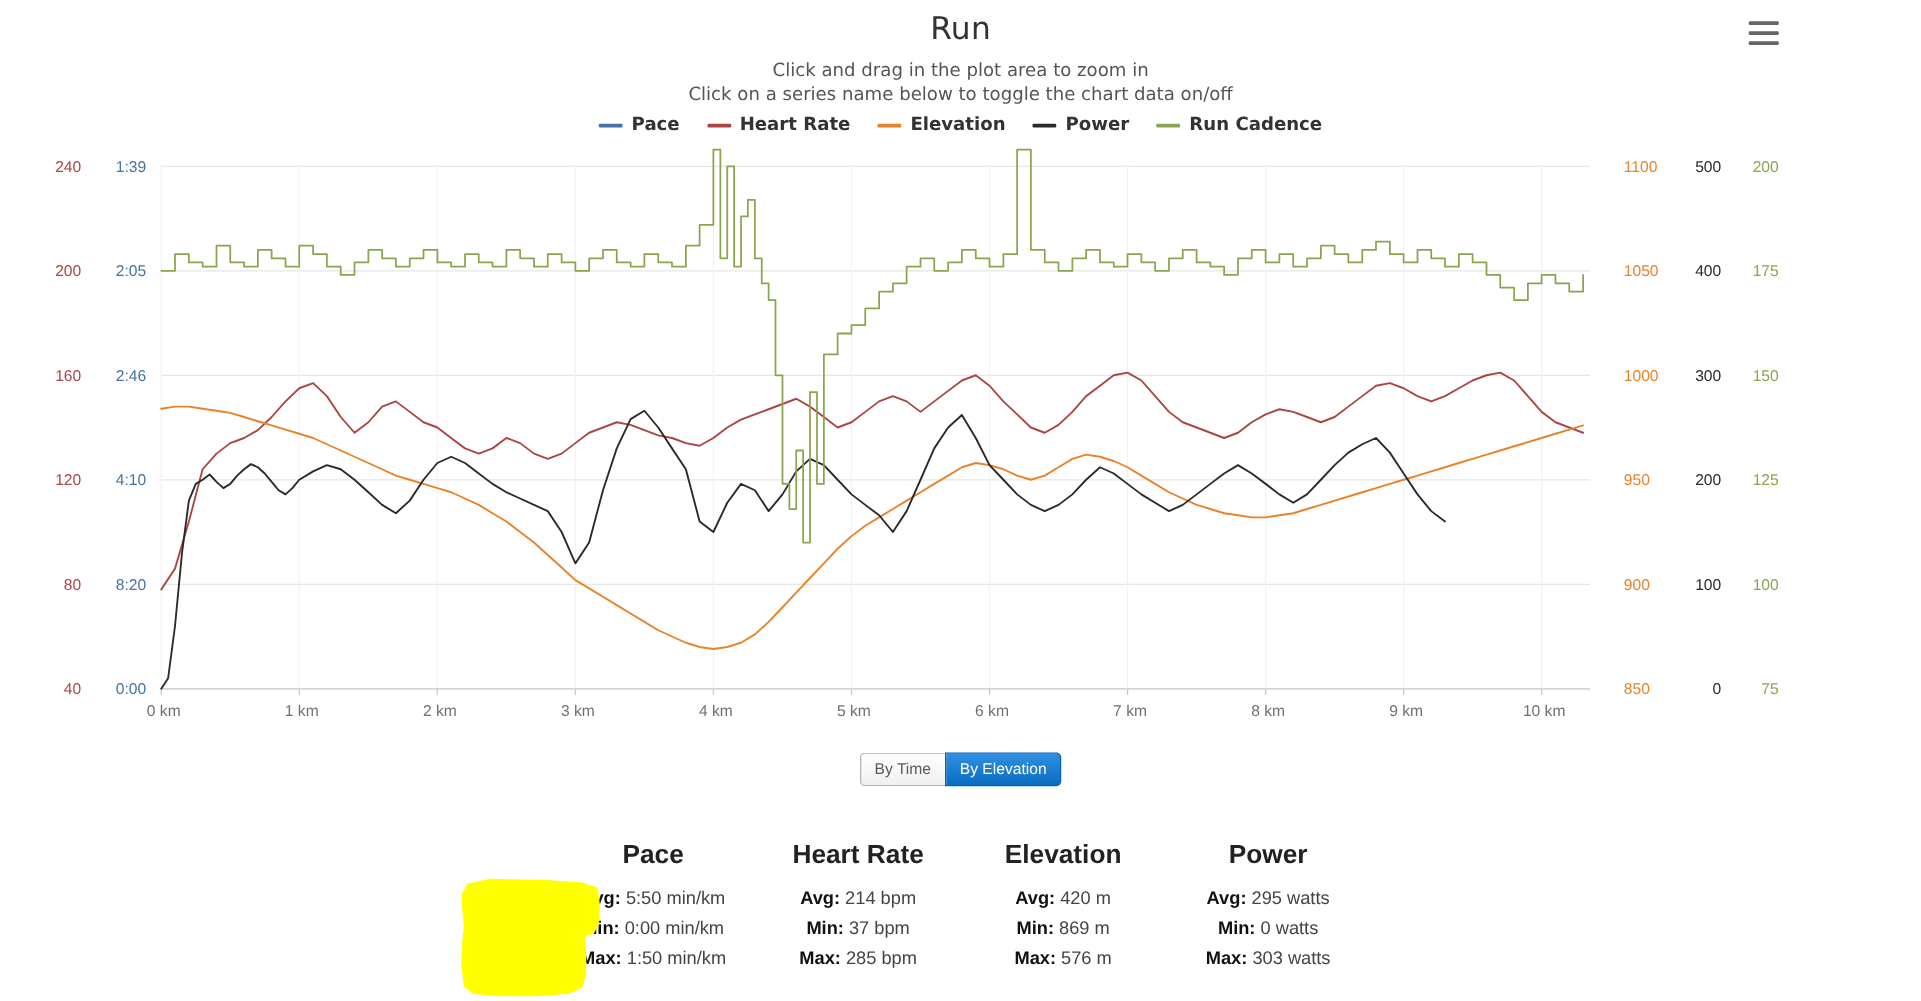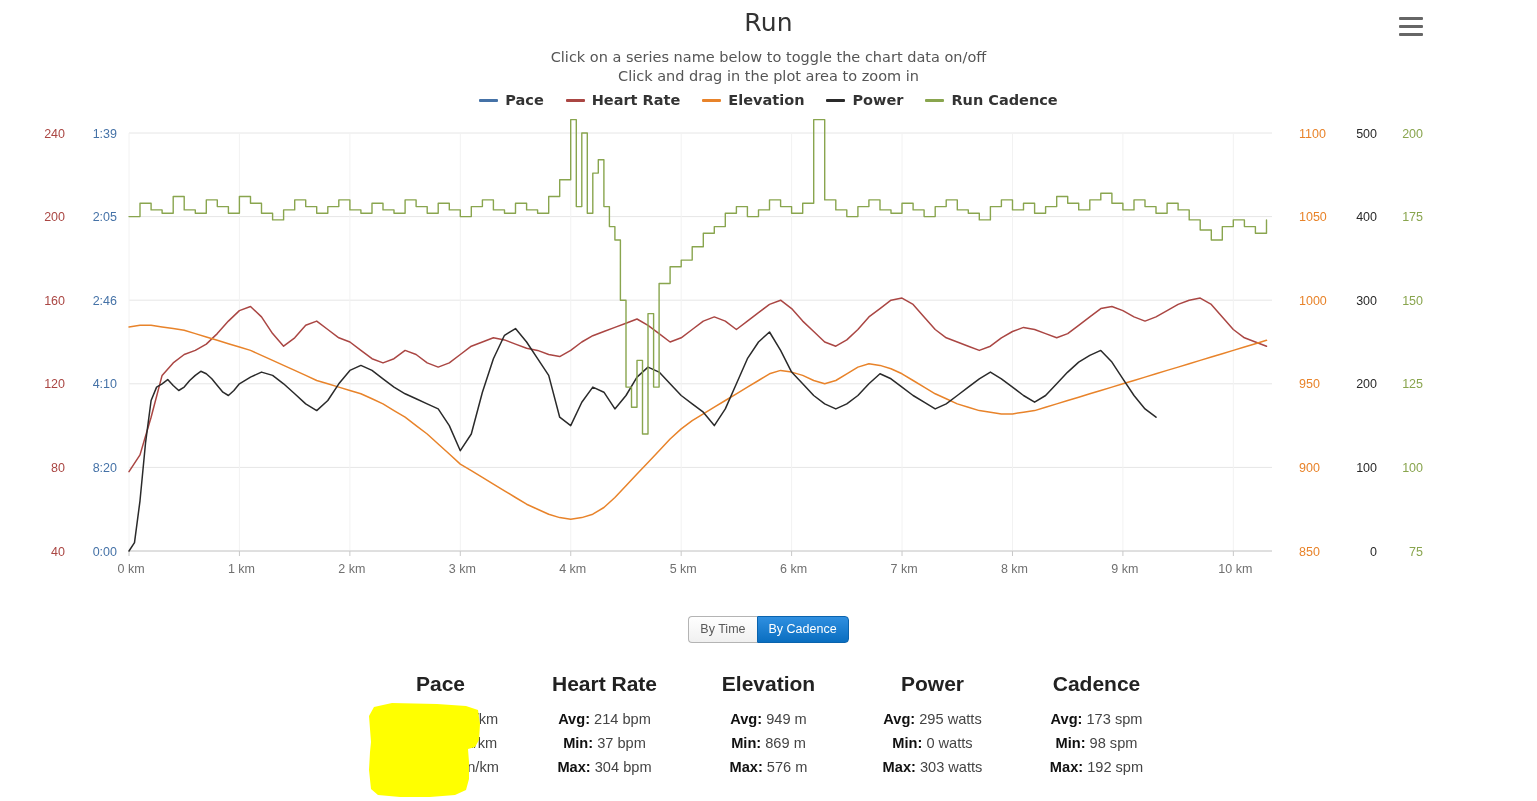--- a/index.html
+++ b/index.html
@@ -50,21 +50,20 @@
 
   
   .toggle-group {
     position:absolute; top:602px; left:0; width:1537px;
     display:flex; justify-content:center;
   }
   .toggle-btn {
     font-size:12.5px; padding:5px 11px 6px 11px; cursor:pointer;
     border:1px solid #b4b4b4; font-family:"Liberation Sans", sans-serif;
     line-height:14px;
-    margin-top:14px;
   }
   .toggle-btn.inactive {
     background:linear-gradient(#ffffff,#f0f0f0); color:#5a5a5a;
     border-right:none; border-radius:4px 0 0 4px;
   }
   .toggle-btn.active {
     background:linear-gradient(#2f8fe0,#0a6ec0); color:#ffffff;
     border-color:#0a63ad; border-radius:0 4px 4px 0; font-weight:400;
   }
 
@@ -94,22 +93,22 @@
 
   <div class="chart-title">Run</div>
 
   <div class="hamburger">
     <span></span>
     <span></span>
     <span></span>
   </div>
 
   <div class="subtitle">
+    <div>Click and drag in the plot area to zoom in</div>
     <div>Click on a series name below to toggle the chart data on/off</div>
-    <div>Click and drag in the plot area to zoom in</div>
   </div>
 
   <div class="legend" id="legend">
       <div class="legend-item">
         <span class="legend-swatch" style="background: rgb(69, 114, 167);"></span>
         <span class="legend-label">Pace</span>
       </div>
       <div class="legend-item">
         <span class="legend-swatch" style="background: rgb(170, 70, 67);"></span>
         <span class="legend-label">Heart Rate</span>
@@ -201,53 +200,47 @@
       <line x1="129" x2="1272" y1="551" y2="551" stroke="#cccccc" stroke-width="1"></line>
       <path d=" L 129.0 551.0 L 129.0 394.6 L 134.5 394.6 L 140.0 394.6 L 145.6 551.0 L 145.6 394.6 L 151.1 384.2 L 156.6 389.4 L 162.1 551.0 L 162.1 394.6 L 167.7 392.6 L 173.2 396.7 L 178.7 390.5 L 184.2 394.6 L 189.7 393.6 L 195.3 396.7 L 200.8 394.6 L 206.3 392.6 L 211.8 395.7 L 217.3 391.5 L 222.9 394.6 L 228.4 396.7 L 233.9 393.6 L 239.4 394.6 L 245.0 392.6 L 250.5 396.7 L 256.0 394.6 L 261.5 395.7 L 267.0 393.6 L 272.6 394.6 L 278.1 396.7 L 283.6 392.6 L 289.1 394.6 L 294.7 395.7 L 300.2 393.6 L 305.7 394.6 L 311.2 396.7 L 316.7 394.6 L 322.3 392.6 L 327.8 395.7 L 333.3 394.6 L 338.8 393.6 L 344.3 396.7 L 349.9 394.6 L 355.4 395.7 L 360.9 393.6 L 366.4 551.0 L 366.4 394.6 L 372.0 394.6 L 377.5 396.7 L 383.0 394.6 L 388.5 392.6 L 394.0 551.0 L 394.0 394.6 L 399.6 395.7 L 405.1 394.6 L 410.6 396.7 L 416.1 393.6 L 421.7 394.6 L 427.2 551.0 L 427.2 394.6 L 432.7 396.7 L 438.2 394.6 L 443.7 392.6 L 449.3 395.7 L 454.8 394.6 L 460.3 396.7 L 465.8 551.0 L 465.8 394.6 L 471.3 393.6 L 476.9 394.6 L 482.4 395.7 L 487.9 393.6 L 493.4 396.7 L 499.0 394.6 L 504.5 551.0 L 504.5 394.6 L 510.0 395.7 L 515.5 394.6 L 521.0 392.6 L 526.6 396.7 L 532.1 395.7 L 537.6 394.6 L 543.1 393.6 L 548.7 396.7 L 554.2 394.6 L 559.7 415.5 L 565.2 425.9 L 570.7 436.3 L 576.3 446.8 L 581.8 457.2 L 587.3 467.6 L 592.8 462.4 L 598.3 452.0 L 603.9 441.5 L 609.4 431.1 L 614.9 551.0 L 614.9 394.6 L 620.4 420.7 L 626.0 410.3 L 631.5 405.1 L 637.0 403.0 L 642.5 400.9 L 648.0 398.8 L 653.6 396.7 L 659.1 394.6 L 664.6 396.7 L 670.1 394.6 L 675.7 392.6 L 681.2 395.7 L 692.2 551.0 L 692.2 394.6 L 703.3 394.6 L 714.3 393.6 L 725.3 396.7 L 736.4 551.0 L 736.4 394.6 L 747.4 394.6 L 758.5 395.7 L 769.5 393.6 L 780.6 551.0 L 780.6 394.6 L 791.6 396.7 L 802.7 394.6 L 813.7 392.6 L 824.7 551.0 L 824.7 394.6 L 835.8 395.7 L 846.8 394.6 L 857.9 393.6 L 868.9 551.0 L 868.9 394.6 L 880.0 396.7 L 891.0 394.6 L 902.0 395.7 L 913.1 551.0 L 913.1 394.6 L 924.1 393.6 L 935.2 394.6 L 946.2 396.7 L 957.3 551.0 L 957.3 394.6 L 968.3 394.6 L 979.3 392.6 L 990.4 395.7 L 1001.4 551.0 L 1001.4 394.6 L 1012.5 394.6 L 1023.5 396.7 L 1034.6 393.6 L 1045.6 551.0 L 1045.6 394.6 L 1056.7 395.7 L 1067.7 394.6 L 1078.7 392.6 L 1089.8 551.0 L 1089.8 394.6 L 1100.8 396.7 L 1111.9 394.6 L 1122.9 395.7 L 1134.0 551.0 L 1134.0 394.6 L 1145.0 393.6 L 1156.0 394.6 L 1167.1 396.7 L 1178.1 394.6 L 1189.2 392.6 L 1200.2 395.7 L 1211.3 394.6 L 1222.3 551.0 L 1222.3 394.6 L 1233.3 NaN L 1244.4 NaN L 1255.4 NaN L 1266.5 NaN" fill="none" stroke="#4572a7" stroke-width="1.3" stroke-linejoin="round" stroke-linecap="round"></path>
       <path d="M 129.0 471.6 L 140.0 454.9 L 151.1 417.2 L 162.1 375.4 L 173.2 362.9 L 184.2 354.5 L 195.3 350.4 L 206.3 344.1 L 217.3 333.6 L 228.4 321.1 L 239.4 310.6 L 250.5 306.5 L 261.5 316.9 L 272.6 333.6 L 283.6 346.2 L 294.7 337.8 L 305.7 325.3 L 316.7 321.1 L 327.8 329.5 L 338.8 337.8 L 349.9 342.0 L 360.9 350.4 L 372.0 358.7 L 383.0 362.9 L 394.0 358.7 L 405.1 350.4 L 416.1 354.5 L 427.2 362.9 L 438.2 367.1 L 449.3 362.9 L 460.3 354.5 L 471.3 346.2 L 482.4 342.0 L 493.4 337.8 L 504.5 339.9 L 515.5 344.1 L 526.6 348.3 L 537.6 350.4 L 548.7 354.5 L 559.7 356.6 L 570.7 350.4 L 581.8 342.0 L 592.8 335.7 L 603.9 331.5 L 614.9 327.4 L 626.0 323.2 L 637.0 319.0 L 648.0 325.3 L 659.1 333.6 L 670.1 342.0 L 681.2 337.8 L 692.2 329.5 L 703.3 321.1 L 714.3 316.9 L 725.3 321.1 L 736.4 329.5 L 747.4 321.1 L 758.5 312.7 L 769.5 304.4 L 780.6 300.2 L 791.6 308.6 L 802.7 321.1 L 813.7 331.5 L 824.7 342.0 L 835.8 346.2 L 846.8 339.9 L 857.9 329.5 L 868.9 316.9 L 880.0 308.6 L 891.0 300.2 L 902.0 298.1 L 913.1 304.4 L 924.1 316.9 L 935.2 329.5 L 946.2 337.8 L 957.3 342.0 L 968.3 346.2 L 979.3 350.4 L 990.4 346.2 L 1001.4 337.8 L 1012.5 331.5 L 1023.5 327.4 L 1034.6 329.5 L 1045.6 333.6 L 1056.7 337.8 L 1067.7 333.6 L 1078.7 325.3 L 1089.8 316.9 L 1100.8 308.6 L 1111.9 306.5 L 1122.9 310.6 L 1134.0 316.9 L 1145.0 321.1 L 1156.0 316.9 L 1167.1 310.6 L 1178.1 304.4 L 1189.2 300.2 L 1200.2 298.1 L 1211.3 304.4 L 1222.3 316.9 L 1233.3 329.5 L 1244.4 337.8 L 1255.4 342.0 L 1266.5 346.2" fill="none" stroke="#aa4643" stroke-width="1.5" stroke-linejoin="round" stroke-linecap="round"></path>
       <path d="M 129.0 327.0 L 140.0 325.3 L 151.1 325.3 L 162.1 327.0 L 173.2 328.6 L 184.2 330.3 L 195.3 333.6 L 206.3 337.0 L 217.3 340.3 L 228.4 343.7 L 239.4 347.0 L 250.5 350.4 L 261.5 355.4 L 272.6 360.4 L 283.6 365.4 L 294.7 370.4 L 305.7 375.4 L 316.7 380.5 L 327.8 383.8 L 338.8 387.1 L 349.9 390.5 L 360.9 393.8 L 372.0 398.8 L 383.0 403.9 L 394.0 410.6 L 405.1 417.2 L 416.1 425.6 L 427.2 434.0 L 438.2 444.0 L 449.3 454.0 L 460.3 464.1 L 471.3 470.7 L 482.4 477.4 L 493.4 484.1 L 504.5 490.8 L 515.5 497.5 L 526.6 504.2 L 537.6 509.2 L 548.7 514.2 L 559.7 517.6 L 570.7 519.2 L 581.8 517.6 L 592.8 514.2 L 603.9 507.5 L 614.9 497.5 L 626.0 485.8 L 637.0 474.1 L 648.0 462.4 L 659.1 450.7 L 670.1 439.0 L 681.2 428.9 L 692.2 420.6 L 703.3 413.9 L 714.3 407.2 L 725.3 400.5 L 736.4 393.8 L 747.4 387.1 L 758.5 380.5 L 769.5 373.8 L 780.6 370.4 L 791.6 372.1 L 802.7 375.4 L 813.7 380.5 L 824.7 383.8 L 835.8 380.5 L 846.8 373.8 L 857.9 367.1 L 868.9 363.7 L 880.0 365.4 L 891.0 368.8 L 902.0 373.8 L 913.1 380.5 L 924.1 387.1 L 935.2 393.8 L 946.2 398.8 L 957.3 403.9 L 968.3 407.2 L 979.3 410.6 L 990.4 412.2 L 1001.4 413.9 L 1012.5 413.9 L 1023.5 412.2 L 1034.6 410.6 L 1045.6 407.2 L 1056.7 403.9 L 1067.7 400.5 L 1078.7 397.2 L 1089.8 393.8 L 1100.8 390.5 L 1111.9 387.1 L 1122.9 383.8 L 1134.0 380.5 L 1145.0 377.1 L 1156.0 373.8 L 1167.1 370.4 L 1178.1 367.1 L 1189.2 363.7 L 1200.2 360.4 L 1211.3 357.0 L 1222.3 353.7 L 1233.3 350.4 L 1244.4 347.0 L 1255.4 343.7 L 1266.5 340.3" fill="none" stroke="#e8832a" stroke-width="1.5" stroke-linejoin="round" stroke-linecap="round"></path>
       <path d="M 129.0 551.0 L 134.5 542.6 L 140.0 500.8 L 145.6 442.3 L 151.1 400.5 L 156.6 387.1 L 162.1 383.8 L 167.7 379.6 L 173.2 385.5 L 178.7 390.5 L 184.2 387.1 L 189.7 380.5 L 195.3 375.4 L 200.8 371.3 L 206.3 373.8 L 211.8 378.8 L 217.3 385.5 L 222.9 392.2 L 228.4 395.5 L 233.9 390.5 L 239.4 383.8 L 250.5 377.1 L 261.5 372.1 L 272.6 375.4 L 283.6 383.8 L 294.7 393.8 L 305.7 403.9 L 316.7 410.6 L 327.8 400.5 L 338.8 383.8 L 349.9 370.4 L 360.9 365.4 L 372.0 370.4 L 383.0 378.8 L 394.0 387.1 L 405.1 393.8 L 416.1 398.8 L 427.2 403.9 L 438.2 408.9 L 449.3 425.6 L 460.3 450.7 L 471.3 434.0 L 482.4 392.2 L 493.4 358.7 L 504.5 335.3 L 515.5 328.6 L 526.6 342.0 L 537.6 358.7 L 548.7 375.4 L 559.7 417.2 L 570.7 425.6 L 581.8 402.2 L 592.8 387.1 L 603.9 392.2 L 614.9 408.9 L 626.0 395.5 L 637.0 377.1 L 648.0 367.1 L 659.1 372.1 L 670.1 383.8 L 681.2 395.5 L 692.2 403.9 L 703.3 412.2 L 714.3 425.6 L 725.3 408.9 L 736.4 383.8 L 747.4 358.7 L 758.5 342.0 L 769.5 332.0 L 780.6 350.4 L 791.6 372.1 L 802.7 383.8 L 813.7 395.5 L 824.7 403.9 L 835.8 408.9 L 846.8 403.9 L 857.9 395.5 L 868.9 383.8 L 880.0 373.8 L 891.0 378.8 L 902.0 387.1 L 913.1 395.5 L 924.1 402.2 L 935.2 408.9 L 946.2 403.9 L 957.3 395.5 L 968.3 387.1 L 979.3 378.8 L 990.4 372.1 L 1001.4 378.8 L 1012.5 387.1 L 1023.5 395.5 L 1034.6 402.2 L 1045.6 395.5 L 1056.7 383.8 L 1067.7 372.1 L 1078.7 362.1 L 1089.8 355.4 L 1100.8 350.4 L 1111.9 362.1 L 1122.9 378.8 L 1134.0 395.5 L 1145.0 408.9 L 1156.0 417.2 L 1167.1 NaN L 1178.1 NaN L 1189.2 NaN L 1200.2 NaN L 1211.3 NaN L 1222.3 NaN L 1233.3 NaN L 1244.4 NaN L 1255.4 NaN L 1266.5 NaN" fill="none" stroke="#2a2a2a" stroke-width="1.5" stroke-linejoin="round" stroke-linecap="round"></path>
       <path d="M 129.0 216.6 L 140.0 216.6 L 140.0 203.2 L 151.1 203.2 L 151.1 209.9 L 162.1 209.9 L 162.1 213.3 L 173.2 213.3 L 173.2 196.5 L 184.2 196.5 L 184.2 209.9 L 195.3 209.9 L 195.3 213.3 L 206.3 213.3 L 206.3 199.9 L 217.3 199.9 L 217.3 206.6 L 228.4 206.6 L 228.4 213.3 L 239.4 213.3 L 239.4 196.5 L 250.5 196.5 L 250.5 203.2 L 261.5 203.2 L 261.5 213.3 L 272.6 213.3 L 272.6 219.9 L 283.6 219.9 L 283.6 209.9 L 294.7 209.9 L 294.7 199.9 L 305.7 199.9 L 305.7 206.6 L 316.7 206.6 L 316.7 213.3 L 327.8 213.3 L 327.8 206.6 L 338.8 206.6 L 338.8 199.9 L 349.9 199.9 L 349.9 209.9 L 360.9 209.9 L 360.9 213.3 L 372.0 213.3 L 372.0 203.2 L 383.0 203.2 L 383.0 209.9 L 394.0 209.9 L 394.0 213.3 L 405.1 213.3 L 405.1 199.9 L 416.1 199.9 L 416.1 206.6 L 427.2 206.6 L 427.2 213.3 L 438.2 213.3 L 438.2 203.2 L 449.3 203.2 L 449.3 209.9 L 460.3 209.9 L 460.3 216.6 L 471.3 216.6 L 471.3 206.6 L 482.4 206.6 L 482.4 199.9 L 493.4 199.9 L 493.4 209.9 L 504.5 209.9 L 504.5 213.3 L 515.5 213.3 L 515.5 203.2 L 526.6 203.2 L 526.6 209.9 L 537.6 209.9 L 537.6 213.3 L 548.7 213.3 L 548.7 196.5 L 559.7 196.5 L 559.7 179.8 L 570.7 179.8 L 570.7 119.6 L 576.3 119.6 L 576.3 206.6 L 581.8 206.6 L 581.8 133.0 L 587.3 133.0 L 587.3 213.3 L 592.8 213.3 L 592.8 173.1 L 598.3 173.1 L 598.3 159.8 L 603.9 159.8 L 603.9 206.6 L 609.4 206.6 L 609.4 226.6 L 614.9 226.6 L 614.9 240.0 L 620.4 240.0 L 620.4 300.2 L 626.0 300.2 L 626.0 387.1 L 631.5 387.1 L 631.5 407.2 L 637.0 407.2 L 637.0 360.4 L 642.5 360.4 L 642.5 434.0 L 648.0 434.0 L 648.0 313.6 L 653.6 313.6 L 653.6 387.1 L 659.1 387.1 L 659.1 283.5 L 670.1 283.5 L 670.1 266.8 L 681.2 266.8 L 681.2 260.1 L 692.2 260.1 L 692.2 246.7 L 703.3 246.7 L 703.3 233.3 L 714.3 233.3 L 714.3 226.6 L 725.3 226.6 L 725.3 213.3 L 736.4 213.3 L 736.4 206.6 L 747.4 206.6 L 747.4 216.6 L 758.5 216.6 L 758.5 209.9 L 769.5 209.9 L 769.5 199.9 L 780.6 199.9 L 780.6 206.6 L 791.6 206.6 L 791.6 213.3 L 802.7 213.3 L 802.7 203.2 L 813.7 203.2 L 813.7 119.6 L 824.7 119.6 L 824.7 199.9 L 835.8 199.9 L 835.8 209.9 L 846.8 209.9 L 846.8 216.6 L 857.9 216.6 L 857.9 206.6 L 868.9 206.6 L 868.9 199.9 L 880.0 199.9 L 880.0 209.9 L 891.0 209.9 L 891.0 213.3 L 902.0 213.3 L 902.0 203.2 L 913.1 203.2 L 913.1 209.9 L 924.1 209.9 L 924.1 216.6 L 935.2 216.6 L 935.2 206.6 L 946.2 206.6 L 946.2 199.9 L 957.3 199.9 L 957.3 209.9 L 968.3 209.9 L 968.3 213.3 L 979.3 213.3 L 979.3 219.9 L 990.4 219.9 L 990.4 206.6 L 1001.4 206.6 L 1001.4 199.9 L 1012.5 199.9 L 1012.5 209.9 L 1023.5 209.9 L 1023.5 203.2 L 1034.6 203.2 L 1034.6 213.3 L 1045.6 213.3 L 1045.6 206.6 L 1056.7 206.6 L 1056.7 196.5 L 1067.7 196.5 L 1067.7 203.2 L 1078.7 203.2 L 1078.7 209.9 L 1089.8 209.9 L 1089.8 199.9 L 1100.8 199.9 L 1100.8 193.2 L 1111.9 193.2 L 1111.9 203.2 L 1122.9 203.2 L 1122.9 209.9 L 1134.0 209.9 L 1134.0 199.9 L 1145.0 199.9 L 1145.0 206.6 L 1156.0 206.6 L 1156.0 213.3 L 1167.1 213.3 L 1167.1 203.2 L 1178.1 203.2 L 1178.1 209.9 L 1189.2 209.9 L 1189.2 219.9 L 1200.2 219.9 L 1200.2 230.0 L 1211.3 230.0 L 1211.3 240.0 L 1222.3 240.0 L 1222.3 226.6 L 1233.3 226.6 L 1233.3 219.9 L 1244.4 219.9 L 1244.4 226.6 L 1255.4 226.6 L 1255.4 233.3 L 1266.5 233.3 L 1266.5 219.9" fill="none" stroke="#89a54e" stroke-width="1.4" stroke-linejoin="round" stroke-linecap="round"></path>
     </svg>
 
   <div class="toggle-group">
     <div class="toggle-btn inactive">By Time</div>
-    <div class="toggle-btn active">By Cadence</div>
+    <div class="toggle-btn active">By Elevation</div>
   </div>
 
   <div class="stats" id="stats">
       <div class="stat-col">
         <div class="stat-head">Pace</div>
         <div class="stat-row"><b>Avg:</b><span> 5:50 min/km</span></div>
         <div class="stat-row"><b>Min:</b><span> 0:00 min/km</span></div>
         <div class="stat-row"><b>Max:</b><span> 1:50 min/km</span></div>
       </div>
       <div class="stat-col">
         <div class="stat-head">Heart Rate</div>
         <div class="stat-row"><b>Avg:</b><span> 214 bpm</span></div>
         <div class="stat-row"><b>Min:</b><span> 37 bpm</span></div>
-        <div class="stat-row"><b>Max:</b><span> 304 bpm</span></div>
+        <div class="stat-row"><b>Max:</b><span> 285 bpm</span></div>
       </div>
       <div class="stat-col">
         <div class="stat-head">Elevation</div>
-        <div class="stat-row"><b>Avg:</b><span> 949 m</span></div>
+        <div class="stat-row"><b>Avg:</b><span> 420 m</span></div>
         <div class="stat-row"><b>Min:</b><span> 869 m</span></div>
         <div class="stat-row"><b>Max:</b><span> 576 m</span></div>
       </div>
       <div class="stat-col">
         <div class="stat-head">Power</div>
         <div class="stat-row"><b>Avg:</b><span> 295 watts</span></div>
         <div class="stat-row"><b>Min:</b><span> 0 watts</span></div>
         <div class="stat-row"><b>Max:</b><span> 303 watts</span></div>
-      </div>
-      <div class="stat-col">
-        <div class="stat-head">Cadence</div>
-        <div class="stat-row"><b>Avg:</b><span> 173 spm</span></div>
-        <div class="stat-row"><b>Min:</b><span> 98 spm</span></div>
-        <div class="stat-row"><b>Max:</b><span> 192 spm</span></div>
       </div>
     </div>
 
   <svg id="highlighter" width="1537" height="801">
     <path d="M 371 742 L 369 716 L 374 707 L 392 703 L 437 704 L 466 706
              L 478 710 L 480 724 L 479 740 L 475 747 L 468 749
              L 469 762 L 469 779 L 466 790 L 455 795 L 430 797
              L 400 797 L 378 795 L 371 789 L 369 770 L 370 752 Z" fill="#ffff00"></path>
   </svg>
 </div>

